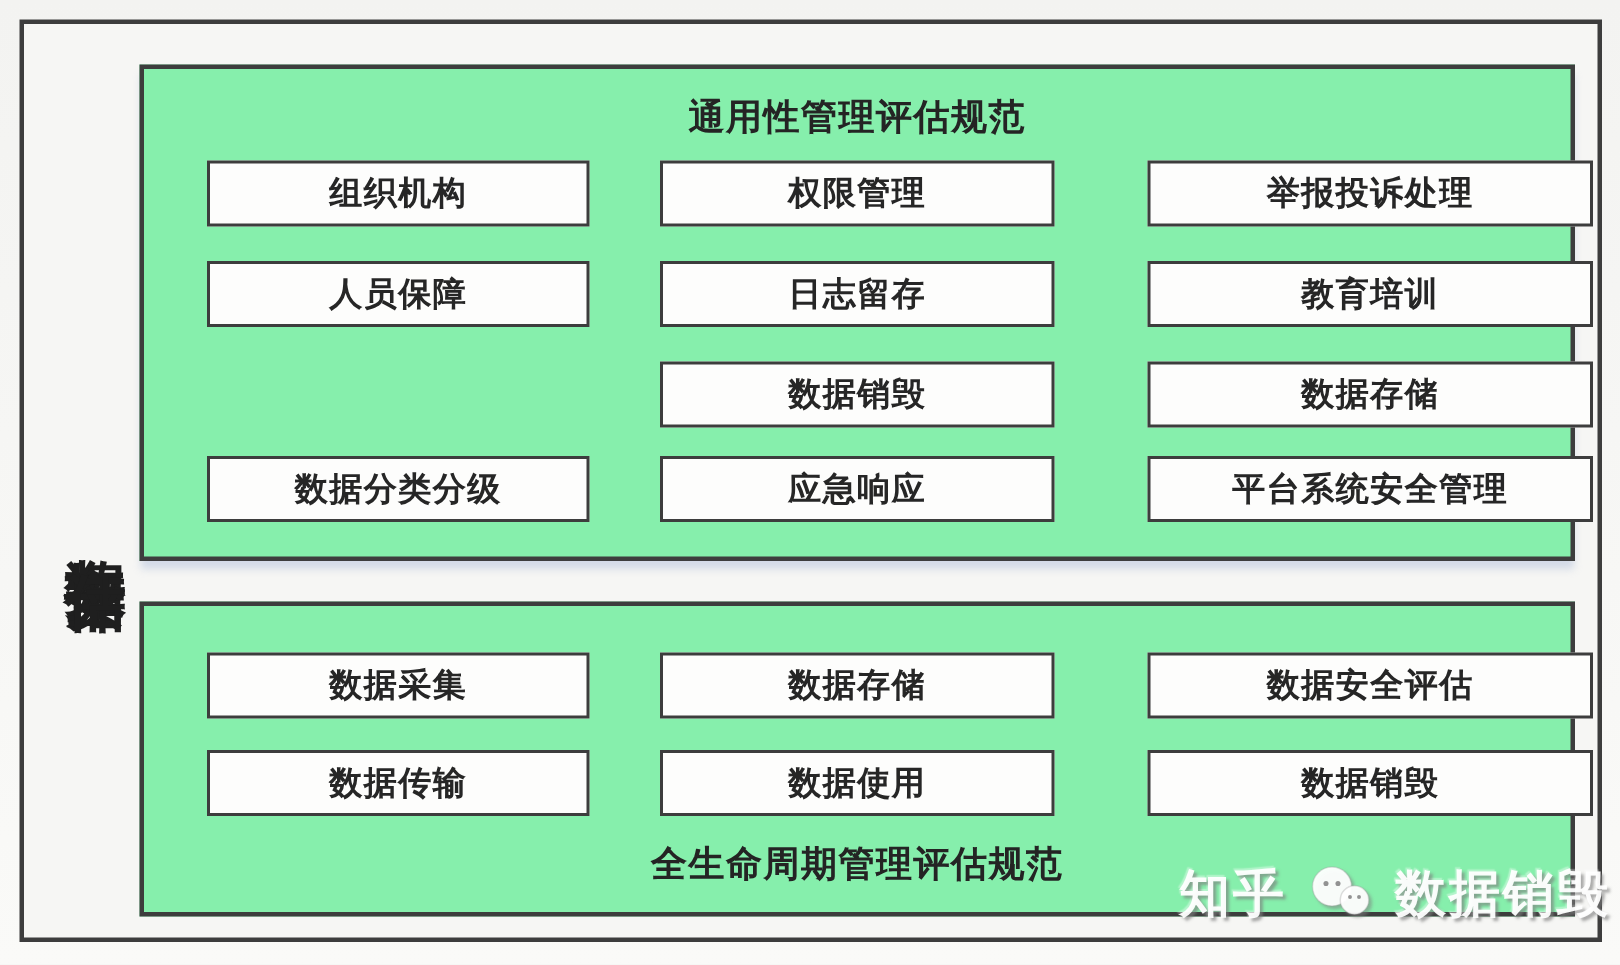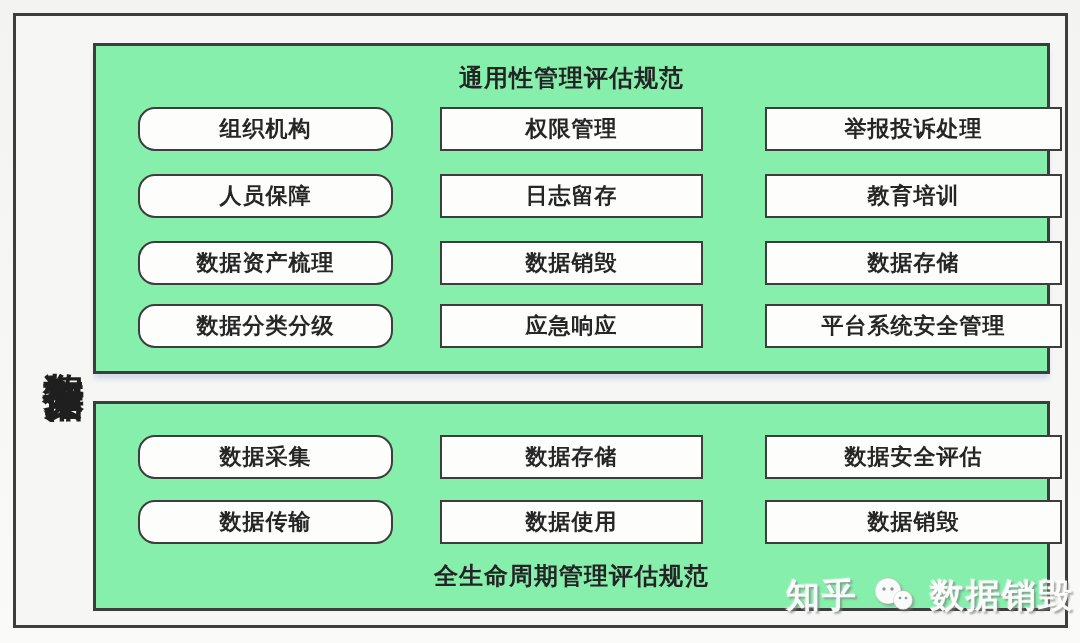--- a/index.html
+++ b/index.html
@@ -68,21 +68,21 @@
     display: flex;
     align-items: center;
     justify-content: center;
     font-size: 22px;
     font-weight: 700;
     color: #262626;
     letter-spacing: 1px;
     height: 44px;
   }
   
-  .c1 { left: 42px;  width: 255px; border-radius: 17px; }
+  .c1 { left: 42px;  width: 255px; }
   .c2 { left: 344px; width: 263px; }
   .c3 { left: 669px; width: 297px; }
   
   .tr1 { top: 61px;  }
   .tr2 { top: 128px; }
   .tr3 { top: 195px; }
   .tr4 { top: 258px; }
   
   .br1 { top: 31px; }
   .br2 { top: 96px; }
@@ -113,21 +113,20 @@
 
   <div class="outer-box">
 
     <div class="vertical-label">数据安全评估</div>
 
     <div class="section section-top">
       <div class="section-title title-top">通用性管理评估规范</div>
 
       <div class="box c1 tr1">组织机构</div>
       <div class="box c1 tr2">人员保障</div>
-      <div class="box c1 tr3">数据资产梳理</div>
       <div class="box c1 tr4">数据分类分级</div>
 
       <div class="box c2 tr1">权限管理</div>
       <div class="box c2 tr2">日志留存</div>
       <div class="box c2 tr3">数据销毁</div>
       <div class="box c2 tr4">应急响应</div>
 
       <div class="box c3 tr1">举报投诉处理</div>
       <div class="box c3 tr2">教育培训</div>
       <div class="box c3 tr3">数据存储</div>

